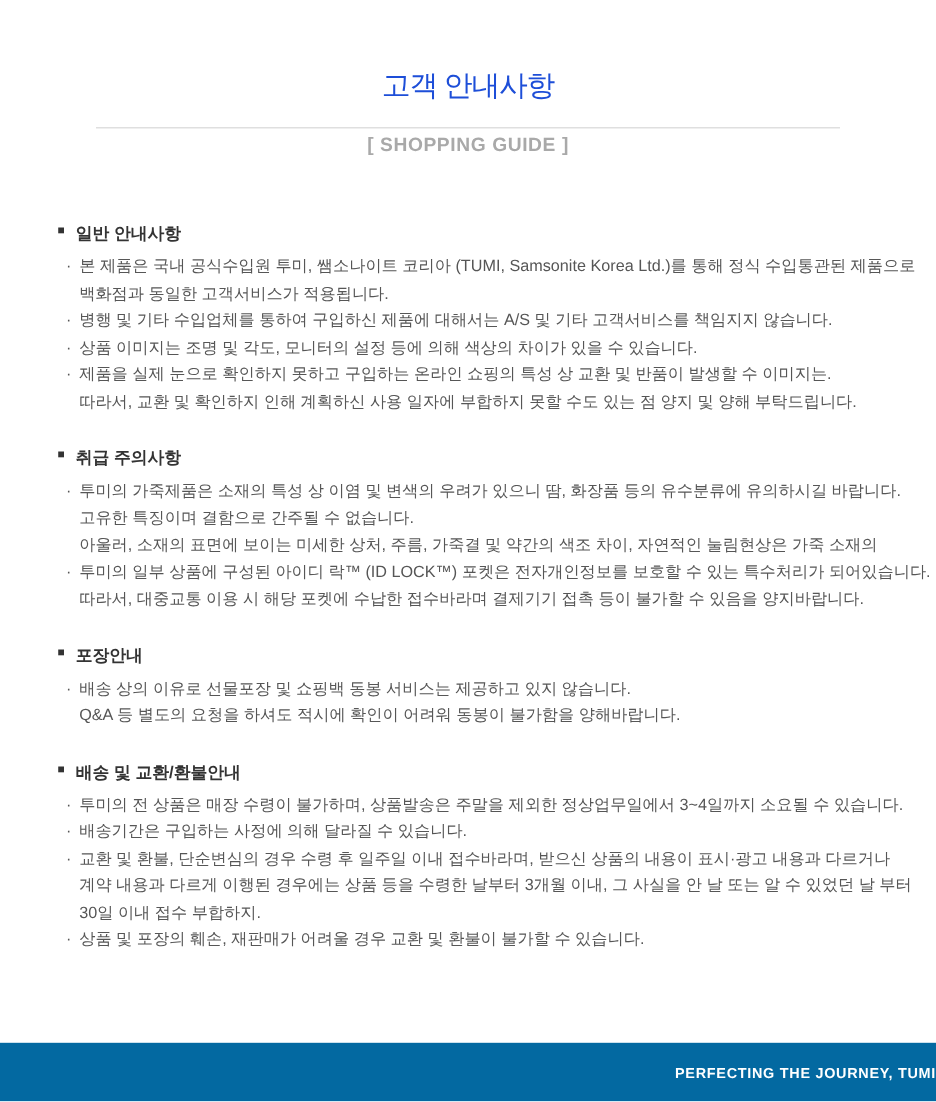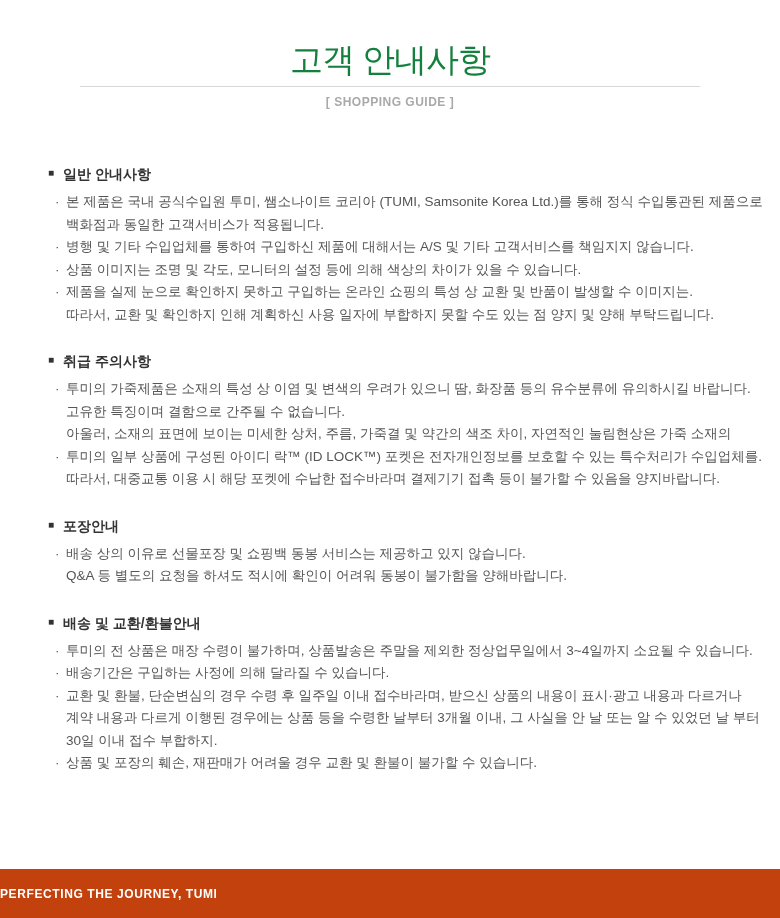--- a/index.html
+++ b/index.html
@@ -8,35 +8,35 @@
     height: 918px;
     background: #ffffff;
     display: flex;
     flex-direction: column;
     overflow: hidden;
     font-family: "Liberation Sans", "DejaVu Sans", sans-serif;
   }
   
   .header { text-align: center; padding-top: 38px; }
   .title {
-    font-size: 33px;
+    font-size: 24px;
     line-height: 36px;
     font-weight: 400;
-    color: #15803d;
+    color: #1d4ed8;
     letter-spacing: -1px;
-    margin: 4px;
+    margin: 16px;
   }
   .divider {
     border: 0;
     border-top: 1px solid #d8d8d8;
     margin: 8px 80px 0 80px;
   }
   .subtitle {
     margin-top: 8px;
-    font-size: 12px;
+    font-size: 16px;
     line-height: 14px;
     font-weight: 700;
     color: #a9a9a9;
     letter-spacing: 0.5px;
   }
   
   .content { padding: 0 48px; margin-top: 54px; }
   .section { margin-top: 24px; }
   .section:first-child { margin-top: 0; }
   .sec-title {
@@ -66,24 +66,24 @@
     flex: 0 0 11px;
     width: 11px;
     color: #565656;
   }
   .item-text { flex: 1 1 auto; }
   .line { white-space: nowrap; }
   
   .footer {
     margin-top: auto;
     height: 49px;
-    background: #c2410c;
+    background: #0369a1;
     display: flex;
     align-items: center;
-    justify-content: flex-start;
+    justify-content: flex-end;
   }
   .footer-text {
     color: #ffffff;
     font-size: 12px;
     font-weight: 700;
     letter-spacing: 0.6px;
   }
 </style>
 </head>
 <body>
@@ -140,21 +140,21 @@
         <span class="item-dot">·</span>
         <div class="item-text">
           <div class="line">투미의 가죽제품은 소재의 특성 상 이염 및 변색의 우려가 있으니 땀, 화장품 등의 유수분류에 유의하시길 바랍니다.</div>
           <div class="line">고유한 특징이며 결함으로 간주될 수 없습니다.</div>
           <div class="line">아울러, 소재의 표면에 보이는 미세한 상처, 주름, 가죽결 및 약간의 색조 차이, 자연적인 눌림현상은 가죽 소재의</div>
         </div>
       </div>
       <div class="item">
         <span class="item-dot">·</span>
         <div class="item-text">
-          <div class="line">투미의 일부 상품에 구성된 아이디 락™ (ID LOCK™) 포켓은 전자개인정보를 보호할 수 있는 특수처리가 수입업체를.</div>
+          <div class="line">투미의 일부 상품에 구성된 아이디 락™ (ID LOCK™) 포켓은 전자개인정보를 보호할 수 있는 특수처리가 되어있습니다.</div>
           <div class="line">따라서, 대중교통 이용 시 해당 포켓에 수납한 접수바라며 결제기기 접촉 등이 불가할 수 있음을 양지바랍니다.</div>
         </div>
       </div>
     </div>
 
     <div class="section">
       <h2 class="sec-title">
         <span class="sec-marker">■</span>
         <span>포장안내</span>
       </h2>

